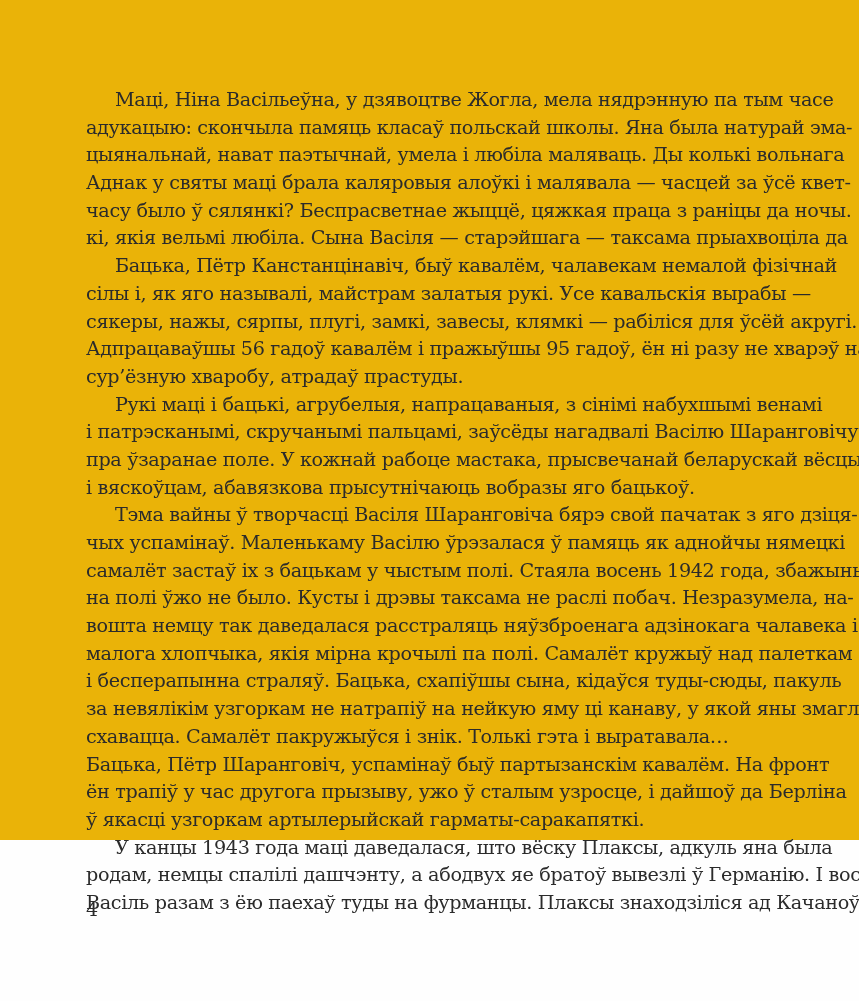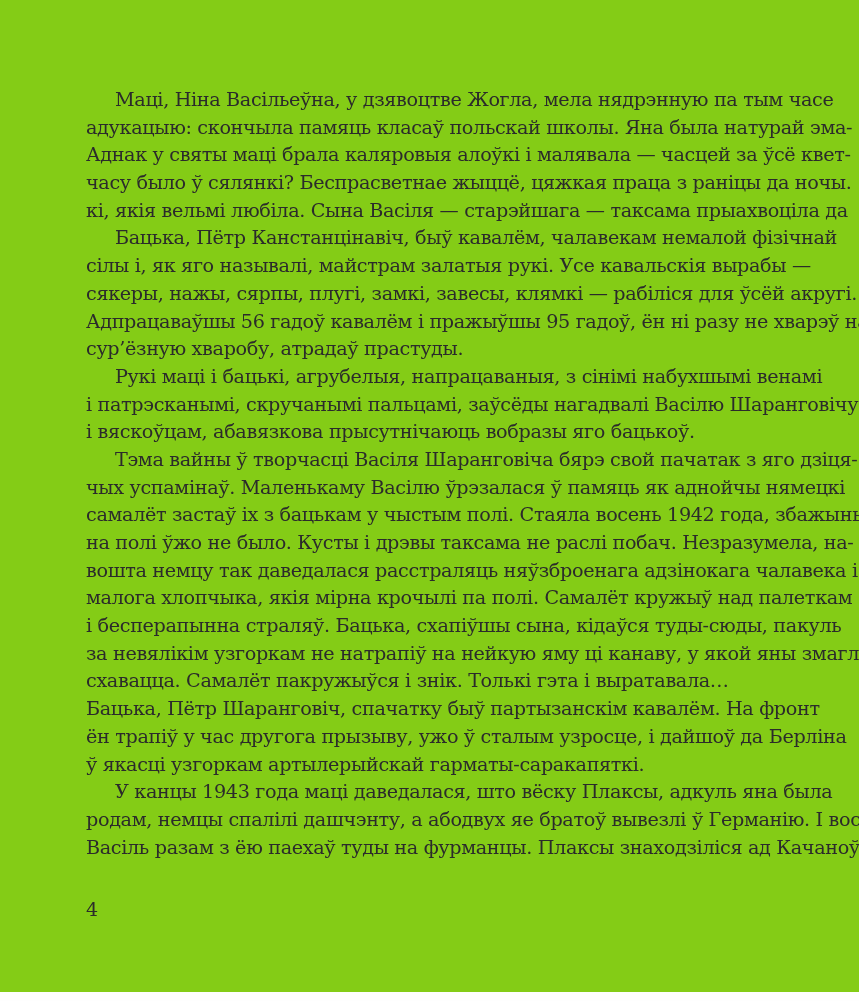--- a/index.html
+++ b/index.html
@@ -12,22 +12,22 @@
       height: 1001px;
       position: relative;
       overflow: hidden;
       background: #fefefe;
     }
     .page {
       position: absolute;
       left: 0;
       top: 0;
       width: 859px;
-      height: 992px;
-      background: #84cc16;
+      height: 840px;
+      background: #eab308;
     }
     .text-block {
       position: absolute;
       left: 86px;
       top: 86px;
       width: 698px;
       font-family: "DejaVu Serif", "Liberation Serif", serif;
       font-size: 19.2px;
       line-height: 27.7px;
       color: #2b2b2b;
@@ -63,53 +63,55 @@
   </style>
 </head>
 <body>
 
 <div class="page">
   <div class="text-block">
 
     <p class="paragraph">
       <span class="line indent">Маці, Ніна Васільеўна, у дзявоцтве Жогла, мела нядрэнную па тым часе</span>
       <span class="line">адукацыю: скончыла памяць класаў польскай школы. Яна была натурай эма-</span>
+      <span class="line">цыянальнай, нават паэтычнай, умела і любіла маляваць. Ды колькі вольнага</span>
       <span class="line">Аднак у святы маці брала каляровыя алоўкі і малявала — часцей за ўсё квет-</span>
       <span class="line">часу было ў сялянкі? Беспрасветнае жыццё, цяжкая праца з раніцы да ночы.</span>
       <span class="line">кі, якія вельмі любіла. Сына Васіля — старэйшага — таксама прыахвоціла да</span>
     </p>
 
     <p class="paragraph">
       <span class="line indent">Бацька, Пётр Канстанцінавіч, быў кавалём, чалавекам немалой фізічнай</span>
       <span class="line">сілы і, як яго называлі, майстрам залатыя рукі. Усе кавальскія вырабы —</span>
       <span class="line">сякеры, нажы, сярпы, плугі, замкі, завесы, клямкі — рабіліся для ўсёй акругі.</span>
       <span class="line">Адпрацаваўшы 56 гадоў кавалём і пражыўшы 95 гадоў, ён ні разу не хварэў на</span>
       <span class="line last">сур’ёзную хваробу, атрадаў прастуды.</span>
     </p>
 
     <p class="paragraph">
       <span class="line indent">Рукі маці і бацькі, агрубелыя, напрацаваныя, з сінімі набухшымі венамі</span>
       <span class="line">і патрэсканымі, скручанымі пальцамі, заўсёды нагадвалі Васілю Шаранговічу</span>
+      <span class="line">пра ўзаранае поле. У кожнай рабоце мастака, прысвечанай беларускай вёсцы</span>
       <span class="line last">і вяскоўцам, абавязкова прысутнічаюць вобразы яго бацькоў.</span>
     </p>
 
     <p class="paragraph">
       <span class="line indent">Тэма вайны ў творчасці Васіля Шаранговіча бярэ свой пачатак з яго дзіця-</span>
       <span class="line">чых успамінаў. Маленькаму Васілю ўрэзалася ў памяць як аднойчы нямецкі</span>
       <span class="line">самалёт застаў іх з бацькам у чыстым полі. Стаяла восень 1942 года, збажыны</span>
       <span class="line">на полі ўжо не было. Кусты і дрэвы таксама не раслі побач. Незразумела, на-</span>
       <span class="line">вошта немцу так даведалася расстраляць няўзброенага адзінокага чалавека і</span>
       <span class="line">малога хлопчыка, якія мірна крочылі па полі. Самалёт кружыў над палеткам</span>
       <span class="line">і бесперапынна страляў. Бацька, схапіўшы сына, кідаўся туды-сюды, пакуль</span>
       <span class="line">за невялікім узгоркам не натрапіў на нейкую яму ці канаву, у якой яны змаглі</span>
       <span class="line last">схавацца. Самалёт пакружыўся і знік. Толькі гэта і выратавала…</span>
     </p>
 
     <p class="paragraph">
-      <span class="line">Бацька, Пётр Шаранговіч, спачатку быў партызанскім кавалём. На фронт</span>
+      <span class="line">Бацька, Пётр Шаранговіч, успамінаў быў партызанскім кавалём. На фронт</span>
       <span class="line">ён трапіў у час другога прызыву, ужо ў сталым узросце, і дайшоў да Берліна</span>
       <span class="line last">ў якасці узгоркам артылерыйскай гарматы-саракапяткі.</span>
     </p>
 
     <p class="paragraph">
       <span class="line indent">У канцы 1943 года маці даведалася, што вёску Плаксы, адкуль яна была</span>
       <span class="line">родам, немцы спалілі дашчэнту, а абодвух яе братоў вывезлі ў Германію. І вось</span>
       <span class="line">Васіль разам з ёю паехаў туды на фурманцы. Плаксы знаходзіліся ад Качаноў</span>
     </p>
 

